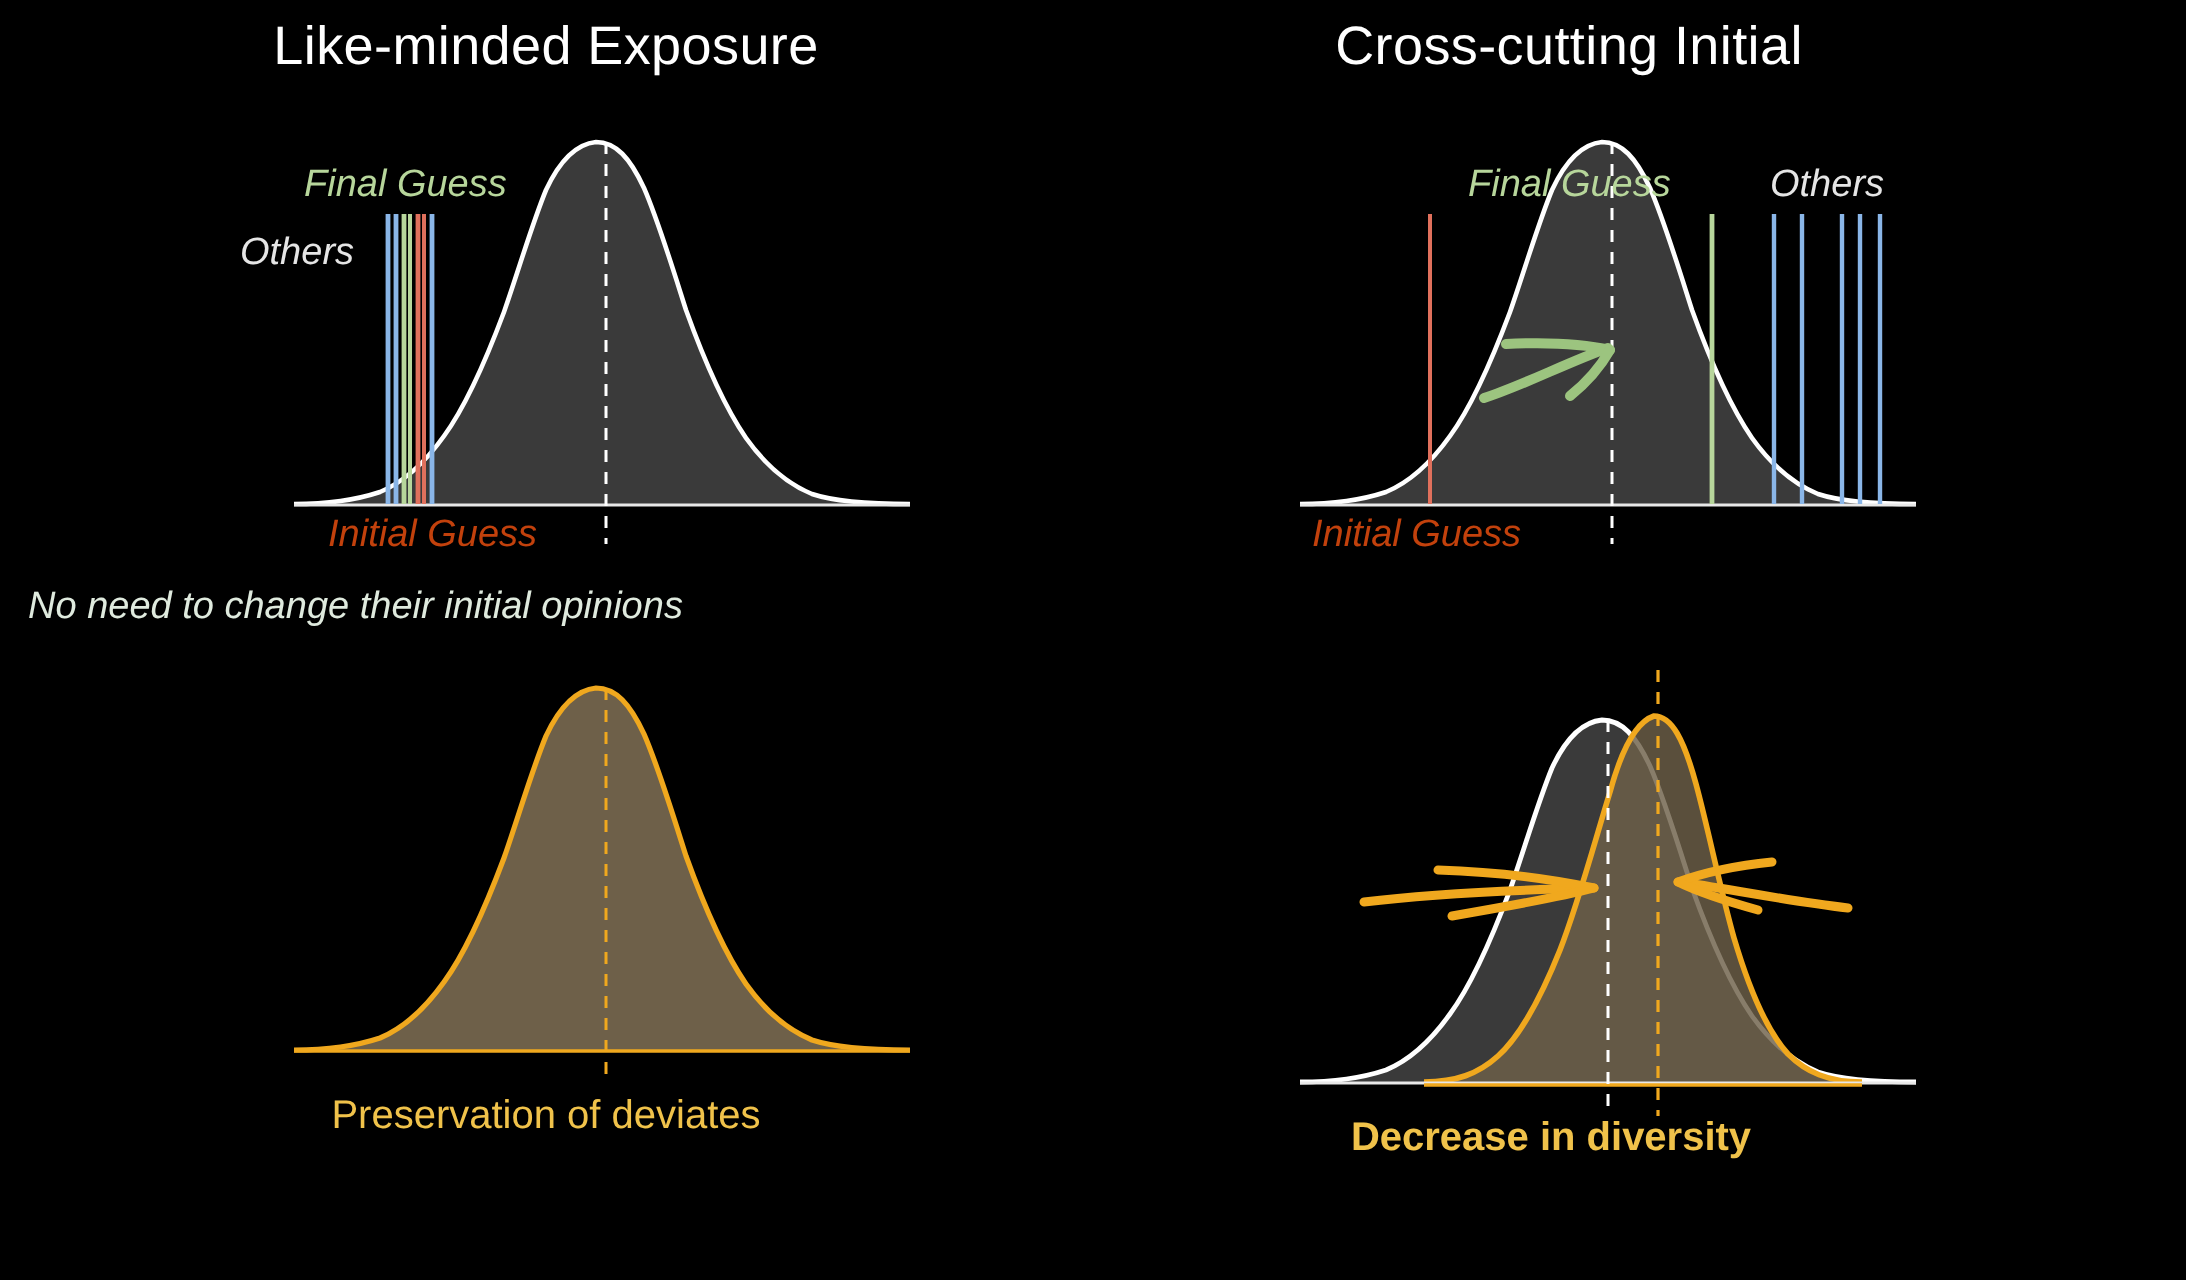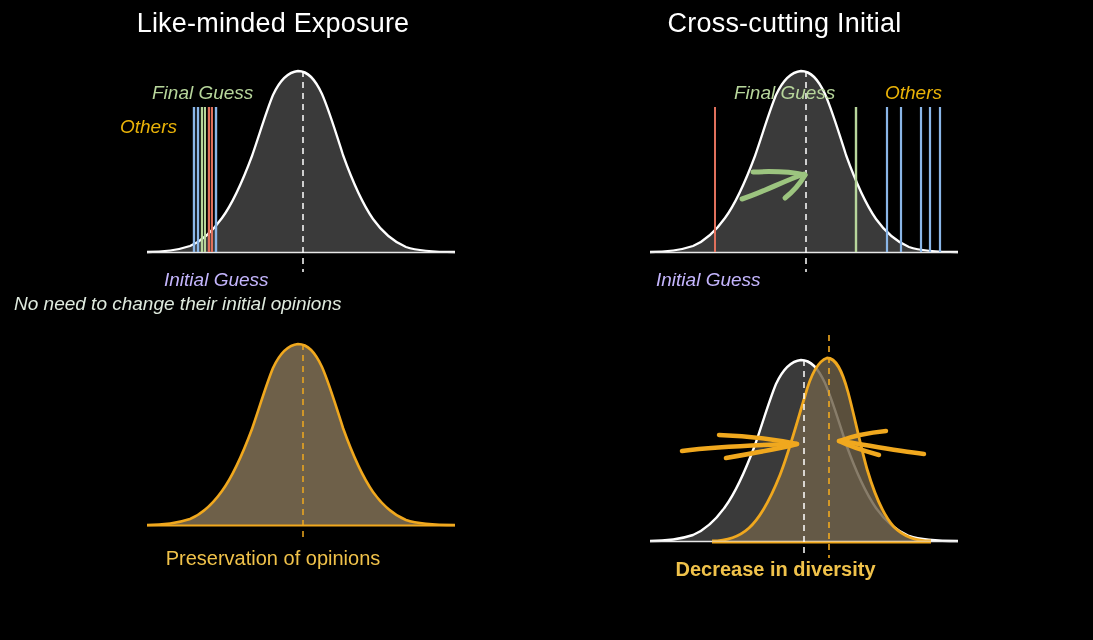--- a/index.html
+++ b/index.html
@@ -42,22 +42,22 @@
     overflow: visible;
   }
   .lbl {
     position: absolute;
     white-space: nowrap;
     font-size: 19px;
     font-weight: 400;
     font-style: italic;
   }
   .lbl-final  { color: #b7d69b; }
-  .lbl-others { color: #eab308; }
-  .lbl-initial{ color: #c4b5fd; margin-top: 12px; }
+  .lbl-others { color: #e5e5e5; }
+  .lbl-initial{ color: #c2410c; }
   .lbl-caption-green { color: #dfeade; font-size: 19px; }
   .lbl-gold   { color: #f0c24a; }
   .lbl-orange { color: #f2a93b; }
   .axis-cap {
     position: absolute;
     width: 100%;
     text-align: center;
     white-space: nowrap;
     font-size: 20px;
   }
@@ -191,21 +191,21 @@
                C280,69 288,61 298,60
                C308,60 315,68 322,83
                C329,99 336,122 343,144
                C352,169 362,192 373,208
                C383,222 394,231 406,236
                C418,240 434,241 455,241"></path>
       <line x1="147" y1="241.5" x2="455" y2="241.5" stroke="#f0a81e" stroke-width="1.8"></line>
       <line x1="303" y1="60" x2="303" y2="258" stroke="#f0a81e" stroke-width="1.5" stroke-dasharray="6 5"></line>
     </svg>
 
-    <div class="axis-cap lbl-gold" style="top:263px; left:0px;">Preservation of opinions</div>
+    <div class="axis-cap lbl-gold" style="top:263px; left:0px;">Preservation of deviates</div>
   </div>
 
   <div class="panel" style="left:546px; top:300px; width:547px; height:340px;">
 
     <svg class="chart-svg" width="547" height="340" viewBox="0 0 547 340">
 
       <path fill="#3a3a3a" stroke="none" d="M104,241
                C122,241 135,239 147,235
                C159,230 169,221 179,207
                C190,192 200,169 209,145

